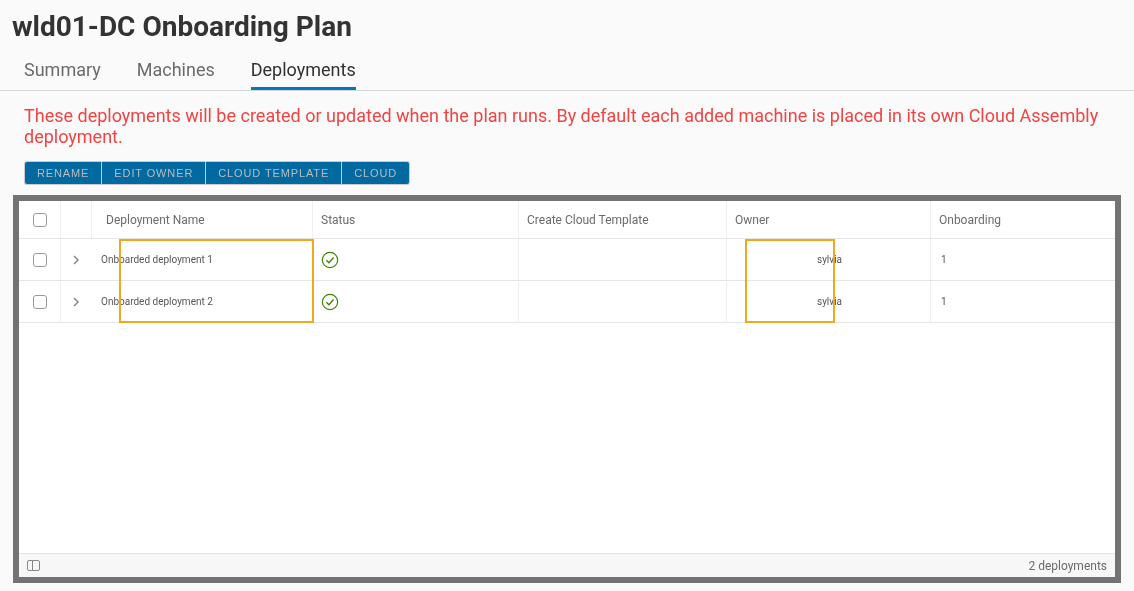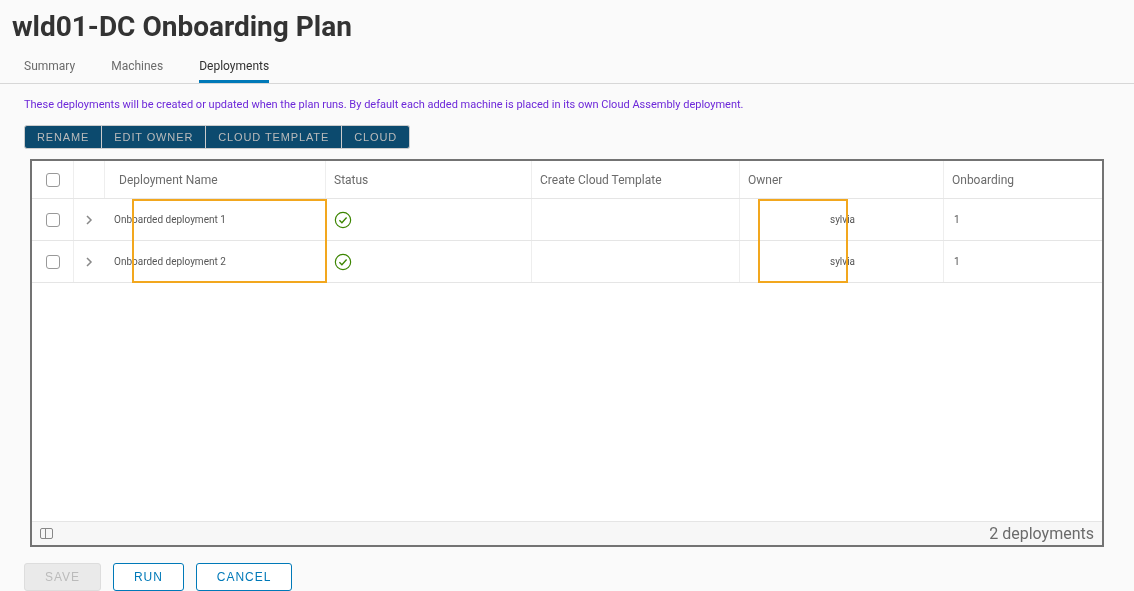--- a/index.html
+++ b/index.html
@@ -24,54 +24,54 @@
       padding: 10px 24px 8px 12px;
     }
     .tabs {
       display: flex;
       border-bottom: 1px solid #d7d7d7;
       padding: 0 24px;
     }
     .tab {
       padding: 8px 0 10px 0;
       margin-right: 36px;
-      font-size: 12px;
+      font-size: 18px;
       color: #6b6b6b;
       cursor: pointer;
     }
     .tab.active {
       color: #313131;
       border-bottom: 3px solid #0079b8;
       padding-bottom: 7px;
     }
     .description {
       padding: 14px 24px 14px 24px;
-      font-size: 11px;
-      color: #6d28d9;
+      font-size: 18px;
+      color: #ef4444;
     }
     .toolbar {
       display: flex;
       padding: 0 24px 10px 24px;
     }
     .toolbar button {
-      background: #0c4a6e;
+      background: #0369a1;
       border: 1px solid #ccc;
       padding: 4px 12px;
       font-size: 11px;
       letter-spacing: 0.08em;
       color: #bbb;
       cursor: default;
       height: 24px;
     }
     .toolbar button + button { border-left: none; }
     .toolbar button:first-child { border-radius: 3px 0 0 3px; }
     .toolbar button:last-child { border-radius: 0 3px 3px 0; }
     .table-wrap {
-      margin: 0 30px;
-      border: 2px solid #737373;
+      margin: 0 13px;
+      border: 6px solid #737373;
       background: #fff;
       height: 388px;
       display: flex;
       flex-direction: column;
     }
     .thead-row, .tbody-row {
       display: flex;
       align-items: center;
       border-bottom: 1px solid #e5e5e5;
     }
@@ -122,21 +122,21 @@
       pointer-events: none;
     }
     .tbody-area { position: relative; flex: 1; overflow: hidden; }
     .footer-bar {
       height: 24px;
       border-top: 1px solid #e5e5e5;
       display: flex;
       align-items: center;
       justify-content: space-between;
       padding: 0 8px;
-      font-size: 16px;
+      font-size: 12px;
       color: #6b6b6b;
       background: #f7f7f7;
     }
     .col-toggle-icon {
       width: 13px;
       height: 11px;
       border: 1px solid #888;
       border-radius: 2px;
       position: relative;
     }

